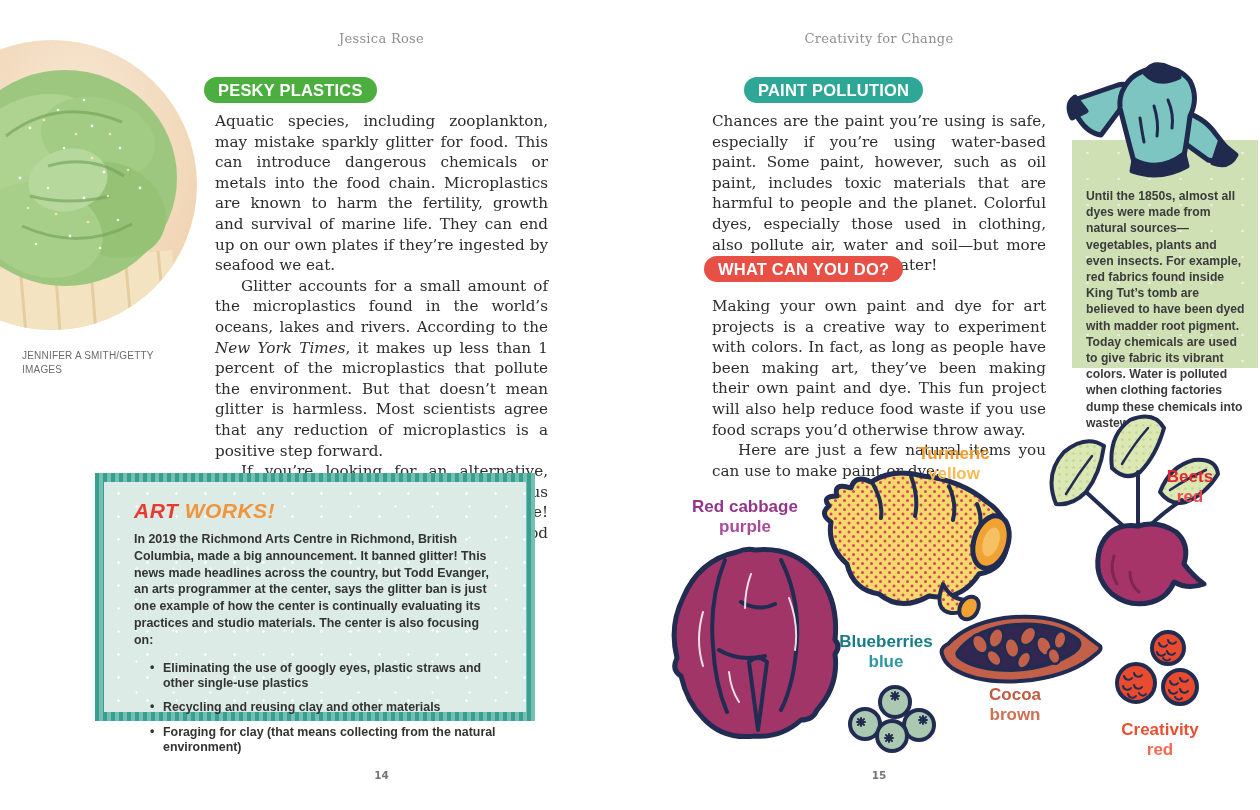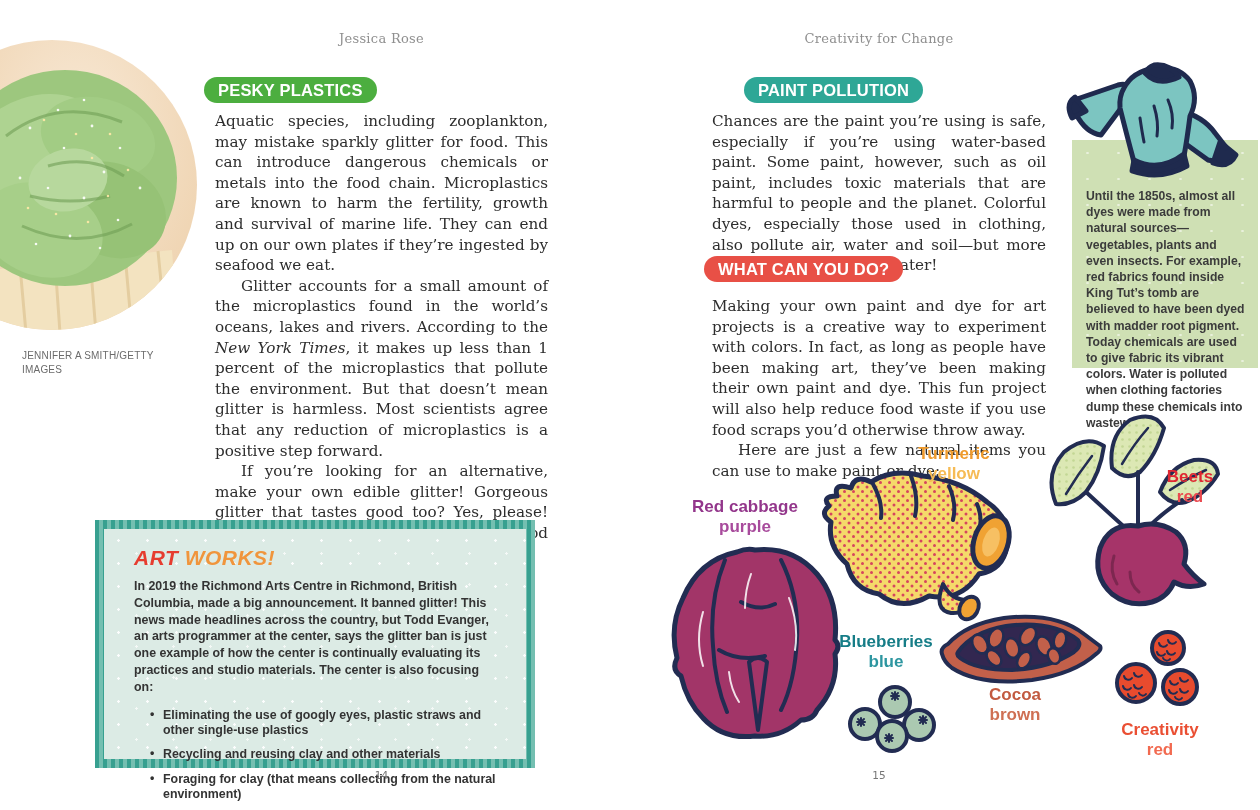--- a/index.html
+++ b/index.html
@@ -1,36 +1,36 @@
 <!DOCTYPE html>
 <html><head>
 <meta charset="utf-8">
 <style>
   html,body{margin:0;padding:0;background:#ffffff;}
   .spread{position:relative;width:1260px;height:810px;background:#ffffff;overflow:hidden;
           font-family:"Liberation Sans",sans-serif;}
   .runhead{position:absolute;top:31px;text-align:center;font-family:"DejaVu Serif",serif;
            font-size:13px;color:#8f8f8f;letter-spacing:.3px;}
   .pagenum{position:absolute;top:769px;text-align:center;font-family:"DejaVu Sans",sans-serif;
-           font-size:10.5px;color:#767676;}
+           font-size:10.5px;color:#767676;font-weight:bold;}
   .pill{position:absolute;color:#fff;font-weight:bold;font-size:16.5px;line-height:26px;
         padding:0 14px;border-radius:14px;letter-spacing:.2px;white-space:nowrap;}
   .pill-green{background:#4cae3f;}
   .pill-teal{background:#2ea796;}
   .pill-red{background:#e85046;}
   .body-text{position:absolute;font-family:"DejaVu Serif",serif;font-size:15.2px;
              line-height:20.6px;color:#2d2d2d;text-align:justify;}
   .body-text p{margin:0;}
   .body-text p.indent{text-indent:26px;}
   .caption{position:absolute;left:22px;top:342px;width:170px;font-size:11.3px;line-height:14.4px;
            color:#57585a;}
   .caption p{margin:0;}
   .caption .credit{margin-top:7px;font-size:10px;letter-spacing:.2px;color:#6b6b6b;}
   .artbox{position:absolute;left:95px;top:473px;width:440px;height:248px;box-sizing:border-box;
-          padding:9px;background:repeating-linear-gradient(90deg,#37a090 0 4px,#74bfb1 4px 8px);margin-top:47px;}
+          padding:9px;background:repeating-linear-gradient(90deg,#37a090 0 4px,#74bfb1 4px 8px);}
   .artbox-inner{width:100%;height:100%;box-sizing:border-box;background-color:#dcebe5;
           background-image:radial-gradient(circle,rgba(255,255,255,.95) 1px,rgba(255,255,255,0) 1.5px),
                            radial-gradient(circle,rgba(255,255,255,.7) 1px,rgba(255,255,255,0) 1.4px);
           background-size:29px 23px,37px 31px;background-position:0 0,14px 9px;
           padding:17px 28px 0 30px;}
   .art-title{font-size:21px;font-weight:800;font-style:italic;letter-spacing:.5px;margin-bottom:8px;}
   .art-title .t-red{color:#e63c2f;}
   .art-title .t-orange{color:#f0953c;}
   .art-intro{margin:0;font-size:12.4px;font-weight:bold;color:#333;line-height:16.8px;}
   .art-list{margin:12px 0 0 0;padding:0 0 0 16px;list-style:none;}

